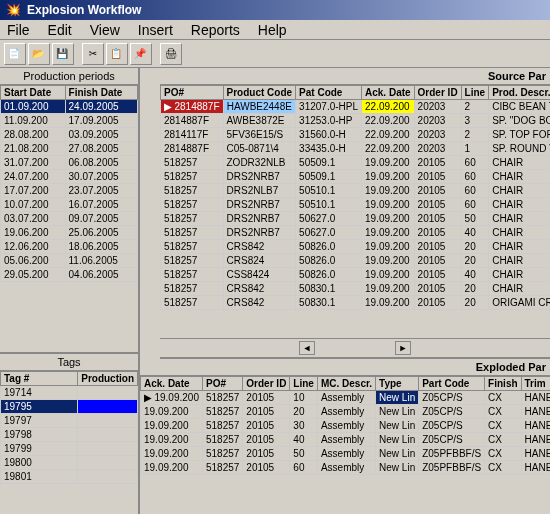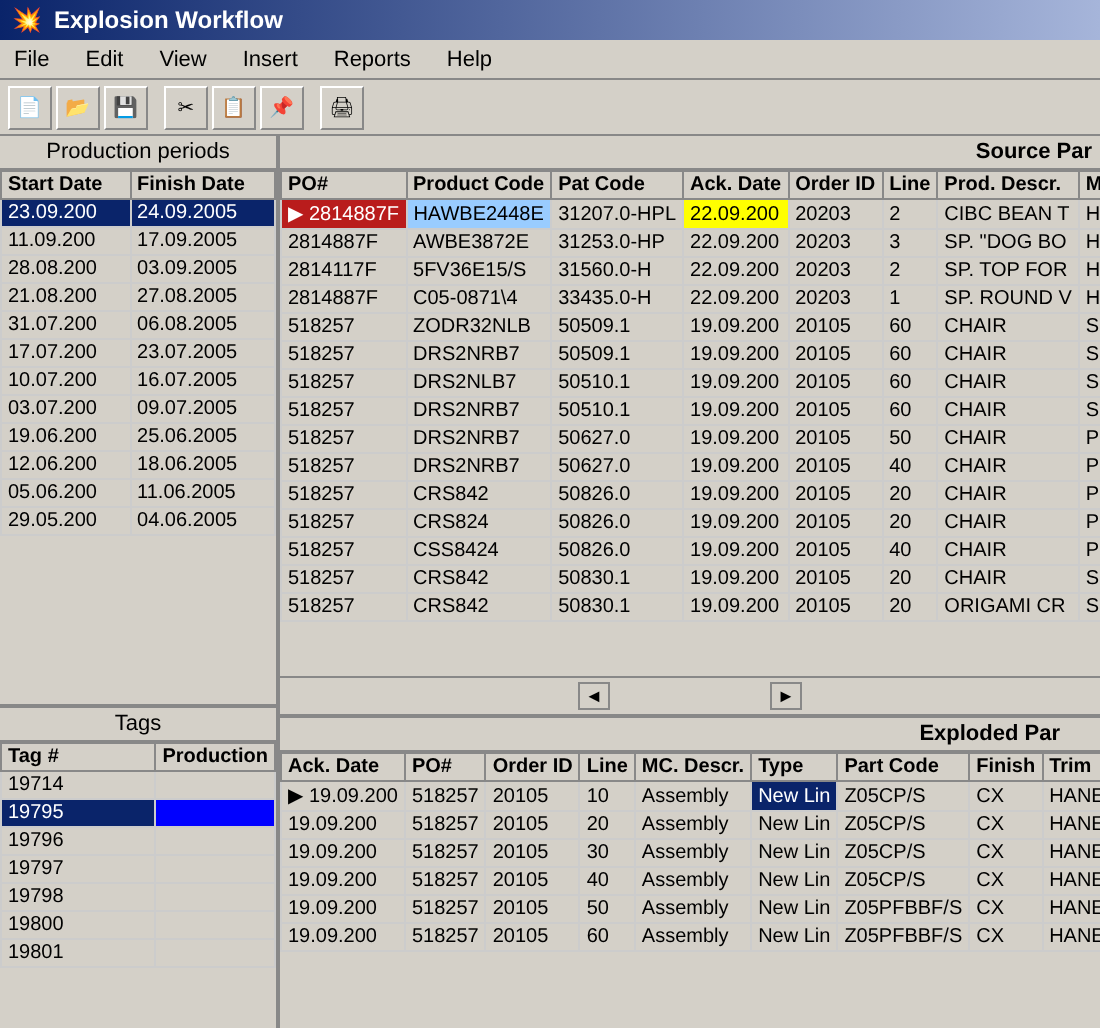--- a/index.html
+++ b/index.html
@@ -25,21 +25,21 @@
     .menu-bar {
       background: #d4d0c8;
       display: flex;
       padding: 2px 4px;
       gap: 12px;
       border-bottom: 1px solid #888;
       height: 20px;
       align-items: center;
     }
     .menu-item {
-      font-size: 11px;
+      font-size: 14px;
       cursor: pointer;
       padding: 1px 3px;
     }
     .toolbar {
       background: #d4d0c8;
       display: flex;
       padding: 2px 4px;
       gap: 2px;
       border-bottom: 1px solid #888;
       height: 28px;
@@ -120,20 +120,21 @@
       display: flex;
       flex-direction: column;
       overflow: hidden;
     }
     .source-parts-section {
       flex: 1;
       border-bottom: 2px solid #888;
       overflow: hidden;
       display: flex;
       flex-direction: column;
+      margin-left: 20px;
     }
     .source-header {
       background: #d4d0c8;
       font-size: 11px;
       font-weight: bold;
       padding: 2px 4px;
       text-align: right;
       border-bottom: 1px solid #888;
     }
     .source-table-wrapper {
@@ -159,21 +160,21 @@
     .exploded-section {
       height: 155px;
       display: flex;
       flex-direction: column;
       overflow: hidden;
     }
     .exploded-header {
       background: #d4d0c8;
       font-size: 11px;
       font-weight: bold;
-      padding: 2px 20px;
+      padding: 2px 4px;
       text-align: right;
       border-bottom: 1px solid #888;
     }
     .exploded-table-wrapper {
       flex: 1;
       overflow: auto;
     }
   </style>
 </head>
 <body>
@@ -212,38 +213,42 @@
       <div class="table-container">
         <table>
           <thead>
             <tr>
               <th>Start Date</th>
               <th>Finish Date</th>
             </tr>
           </thead>
           <tbody id="prod-periods-body">
           <tr class="selected">
-                <td>23.09.200</td>
+                <td>01.09.200</td>
                 <td>24.09.2005</td>
               </tr>
               <tr>
                 <td>11.09.200</td>
                 <td>17.09.2005</td>
               </tr>
               <tr>
                 <td>28.08.200</td>
                 <td>03.09.2005</td>
               </tr>
               <tr>
                 <td>21.08.200</td>
                 <td>27.08.2005</td>
               </tr>
               <tr>
                 <td>31.07.200</td>
                 <td>06.08.2005</td>
+              </tr>
+              <tr>
+                <td>24.07.200</td>
+                <td>30.07.2005</td>
               </tr>
               <tr>
                 <td>17.07.200</td>
                 <td>23.07.2005</td>
               </tr>
               <tr>
                 <td>10.07.200</td>
                 <td>16.07.2005</td>
               </tr>
               <tr>
@@ -283,29 +288,29 @@
           <tbody id="tags-body">
           <tr>
                 <td>19714</td>
                 <td></td>
               </tr>
               <tr class="selected">
                 <td>19795</td>
                 <td style="background: rgb(0, 0, 255); color: white; width: 16px; height: 12px;"></td>
               </tr>
               <tr>
-                <td>19796</td>
-                <td></td>
-              </tr>
-              <tr>
                 <td>19797</td>
                 <td></td>
               </tr>
               <tr>
                 <td>19798</td>
+                <td></td>
+              </tr>
+              <tr>
+                <td>19799</td>
                 <td></td>
               </tr>
               <tr>
                 <td>19800</td>
                 <td></td>
               </tr>
               <tr>
                 <td>19801</td>
                 <td></td>
               </tr>

